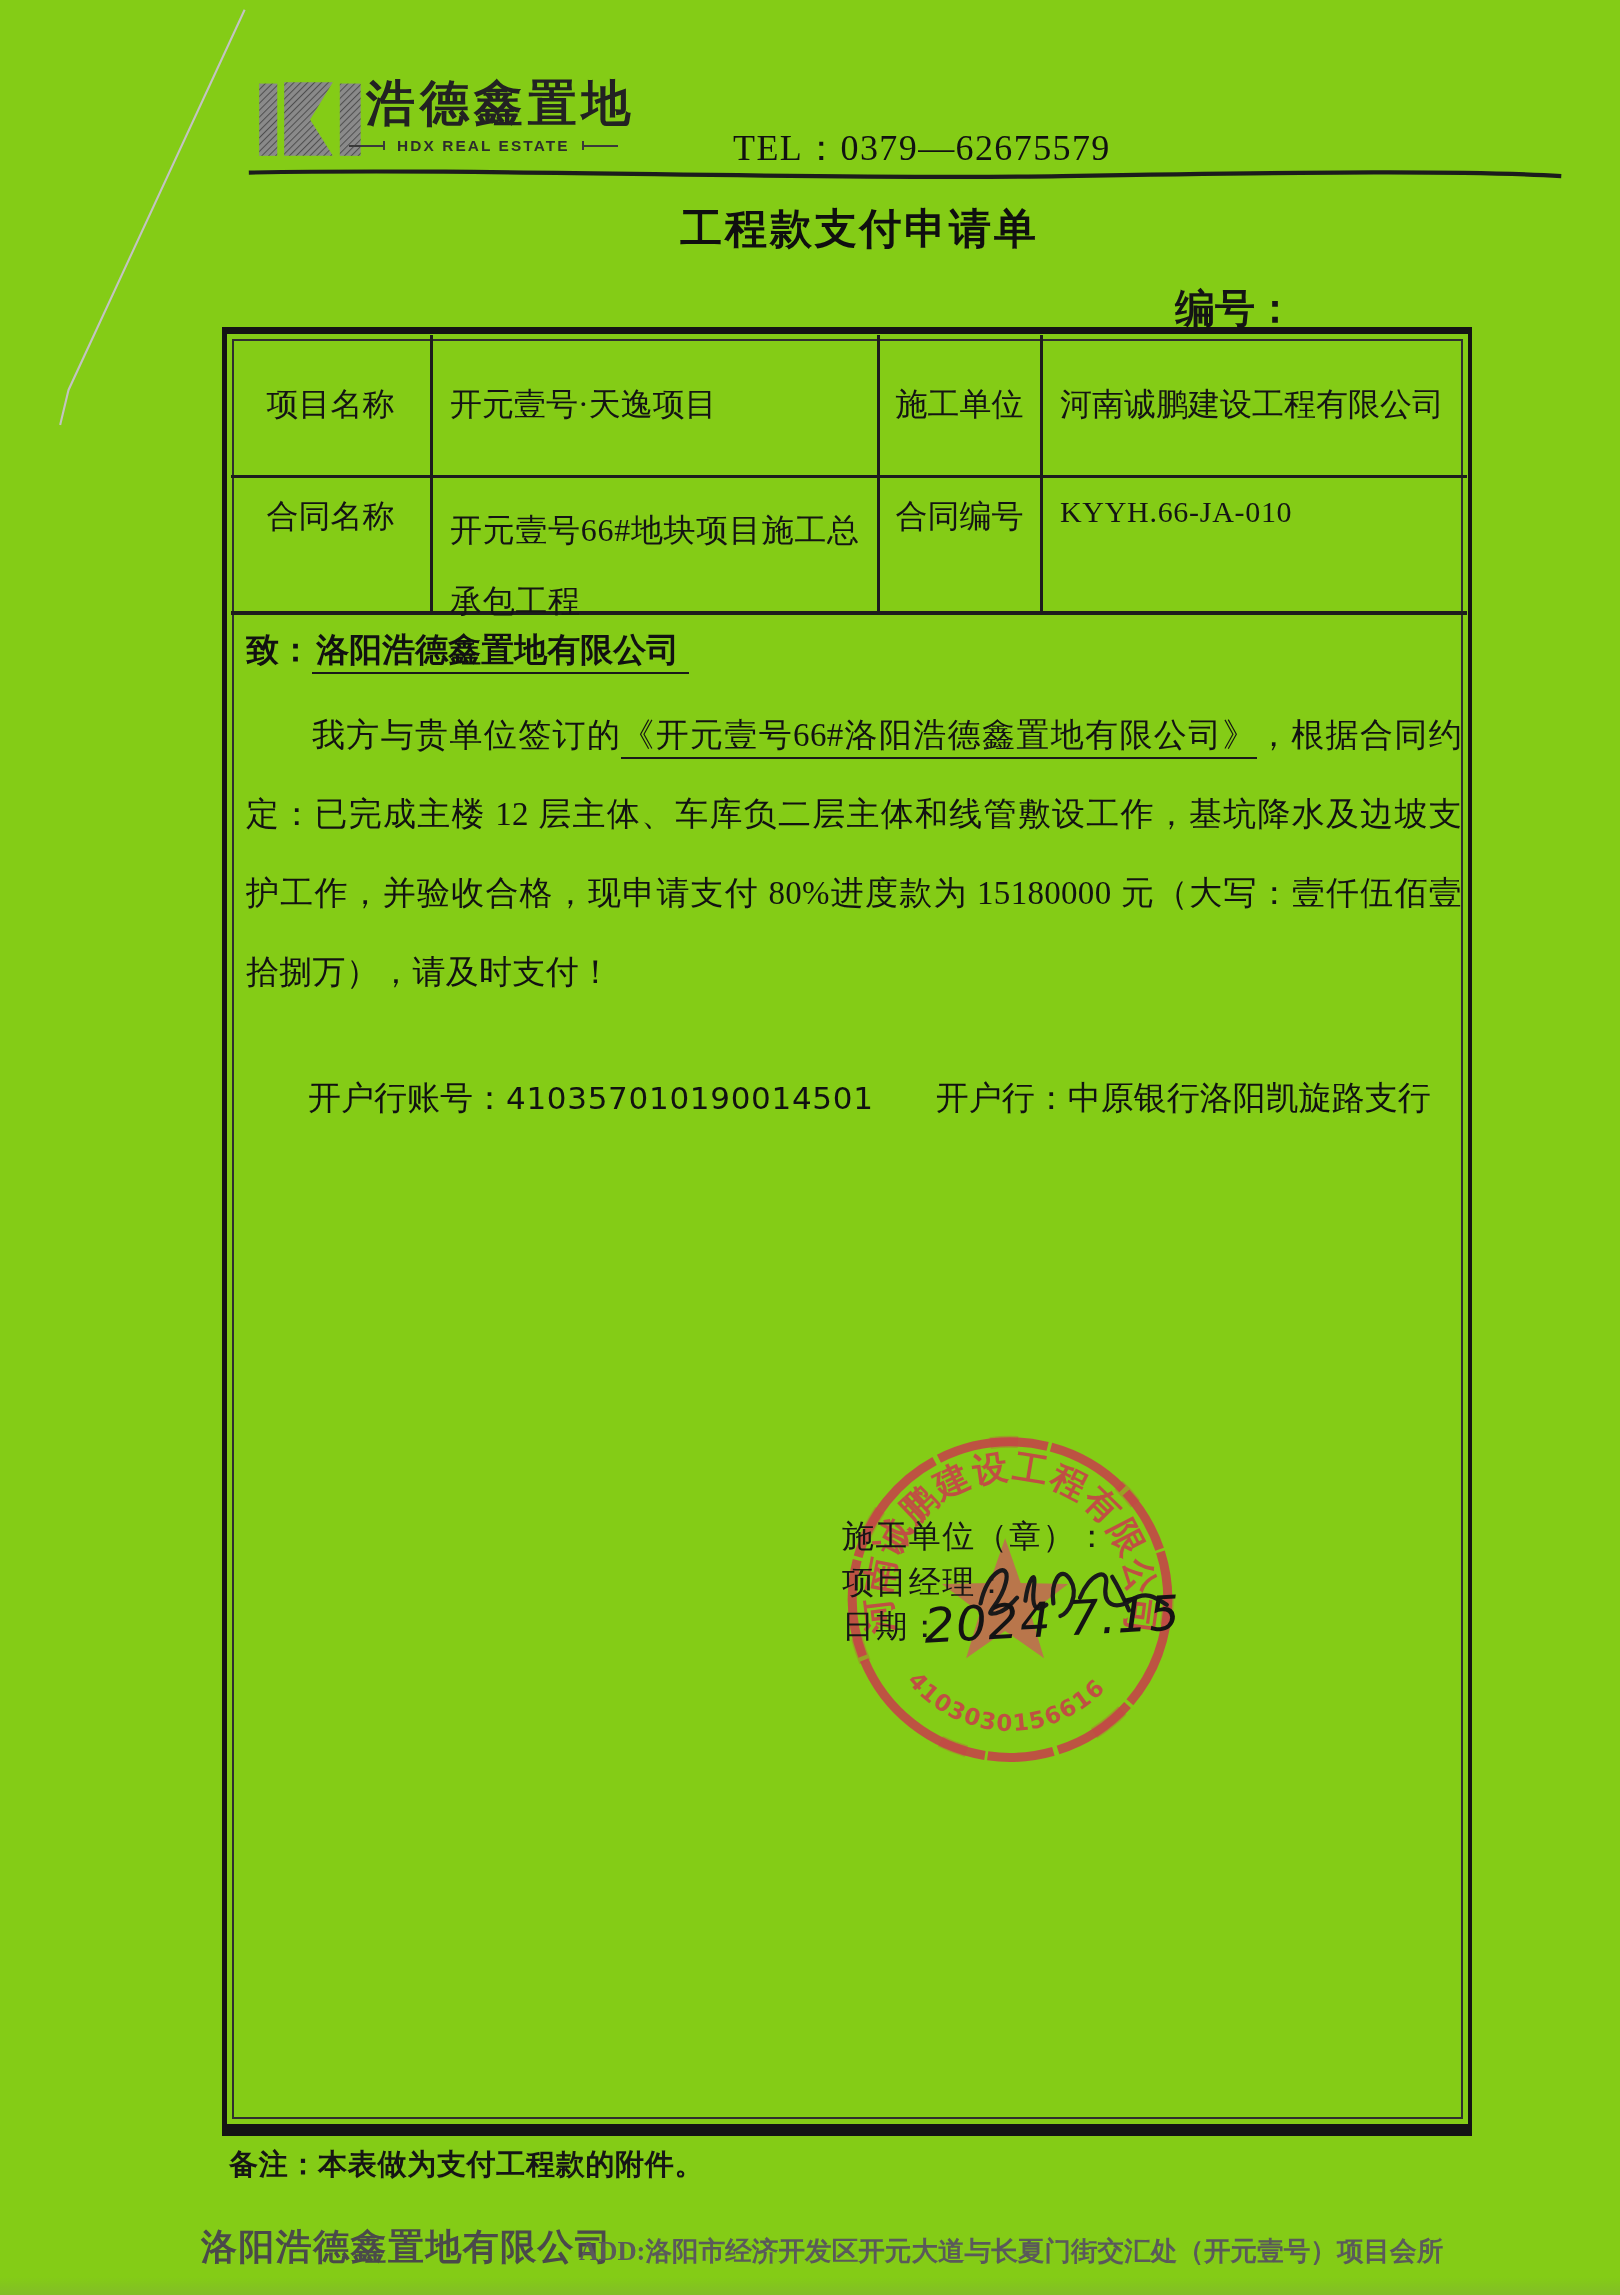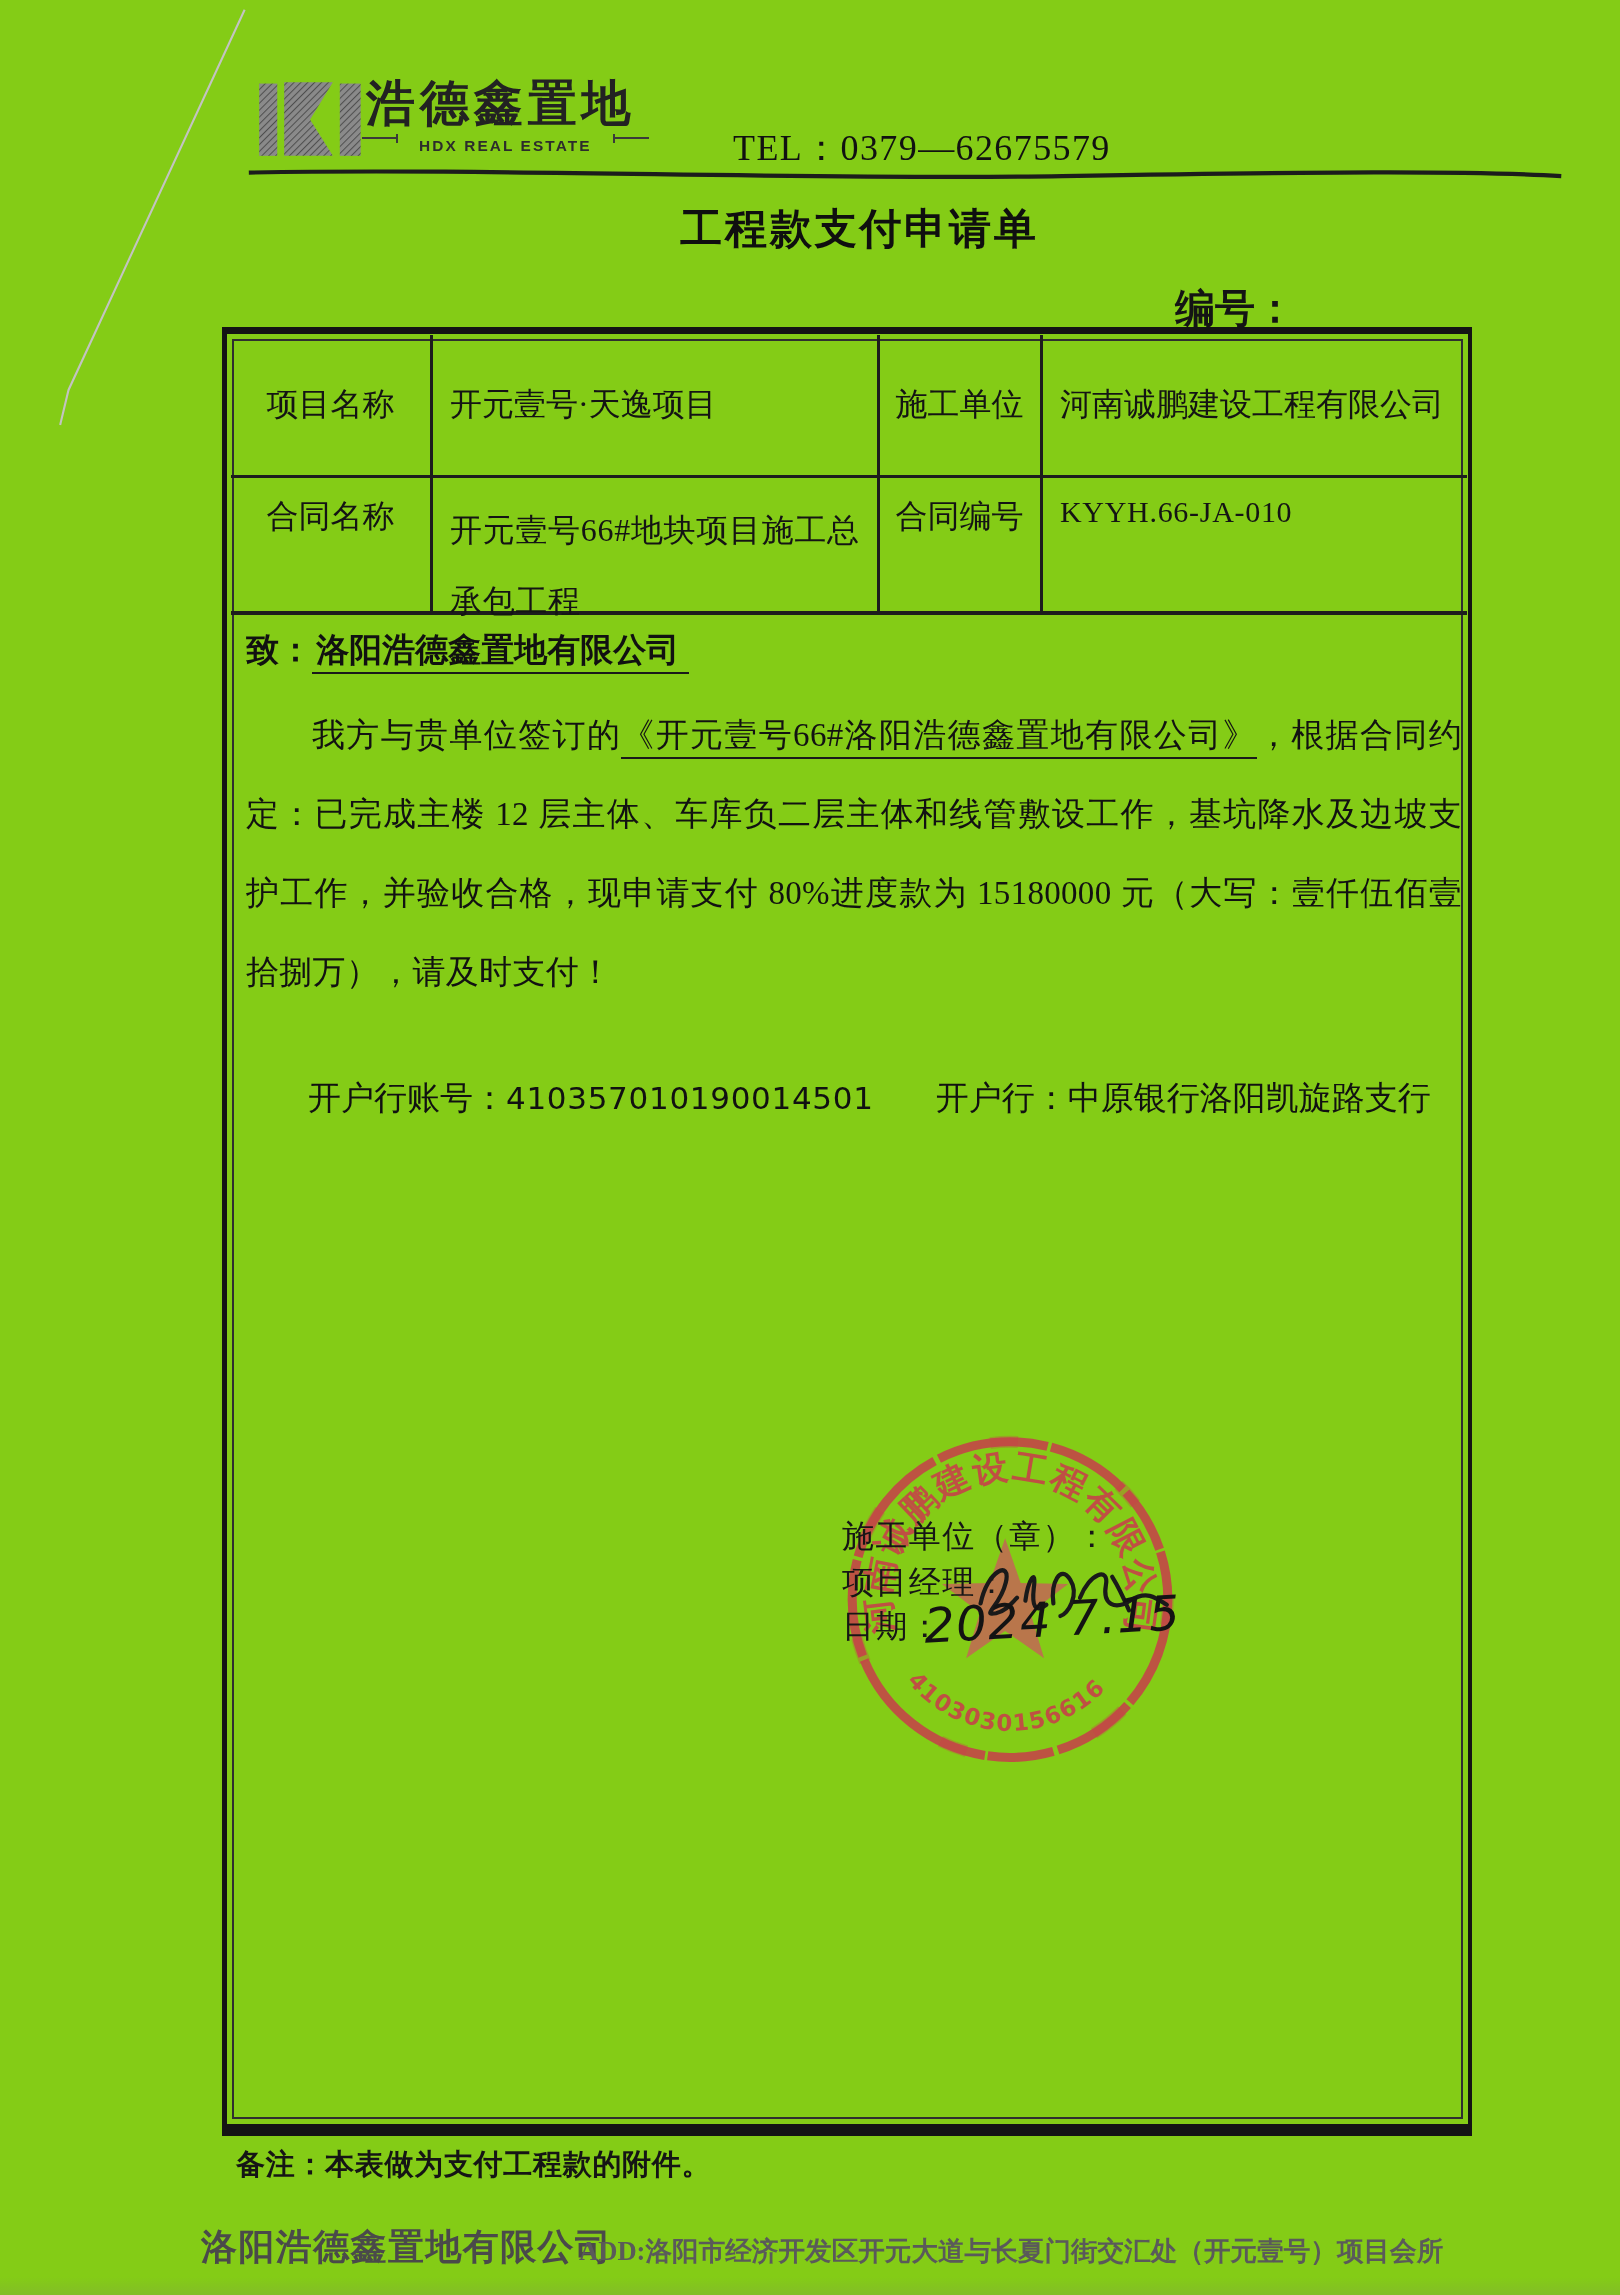--- a/index.html
+++ b/index.html
@@ -16,21 +16,21 @@
     background:linear-gradient(to bottom, rgba(0,0,0,0), rgba(120,120,118,0.18));
     pointer-events:none;
   }
   .abs{position:absolute;}
   
   .logo-mark{left:256px;top:78px;width:112px;height:82px;}
   .logo-name{
     left:366px;top:71px;font-family:"Liberation Sans",sans-serif;
     font-size:49px;font-weight:bold;letter-spacing:4.9px;color:#222;
   }
-  .logo-sub{left:362px;top:137px;display:flex;gap:21px;}
+  .logo-sub{left:349px;top:137px;display:flex;align-items:center;gap:12px;}
   .logo-sub .rule{width:36px;height:2.1px;background:#3a3a3a;position:relative;}
   .logo-sub .rule::after{content:"";position:absolute;top:-3.5px;width:2.1px;height:9px;background:#3a3a3a;}
   .logo-sub .rule.l::after{right:0;}
   .logo-sub .rule.r::after{left:0;}
   .logo-sub-text{
     font-family:"Liberation Sans",sans-serif;font-size:15.4px;font-weight:bold;
     letter-spacing:2.1px;color:#2c2c2c;
   }
   .tel{left:733px;top:124px;font-size:36px;letter-spacing:1.4px;color:#111;}
   .doc-title{
@@ -85,21 +85,21 @@
   .so1{left:842px;top:1515px;}
   .so2{left:842px;top:1561px;}
   .so3{left:842px;top:1605px;}
   .date-hand{
     left:924px;top:1591px;
     font-family:"DejaVu Sans",sans-serif;font-style:italic;
     font-size:48px;letter-spacing:1.4px;color:#131313;
     transform:rotate(-3deg);
   }
   
-  .note{left:229px;top:2145px;font-size:29px;font-weight:bold;color:#151515;letter-spacing:0.7px;margin-left:7px;}
+  .note{left:229px;top:2145px;font-size:29px;font-weight:bold;color:#151515;letter-spacing:0.7px;}
   .f-company{left:201px;top:2223px;font-size:36px;font-weight:bold;color:#4a4a4a;letter-spacing:1.4px;}
   .f-address{left:579px;top:2233px;font-size:26.6px;font-weight:bold;color:#5a5a5a;}
   svg{display:block;}
 </style>
 </head>
 <body>
 
 <div class="page">
 
   <svg class="abs" style="left:0;top:0;" width="1620" height="2295" viewBox="0 0 2318 3284">

